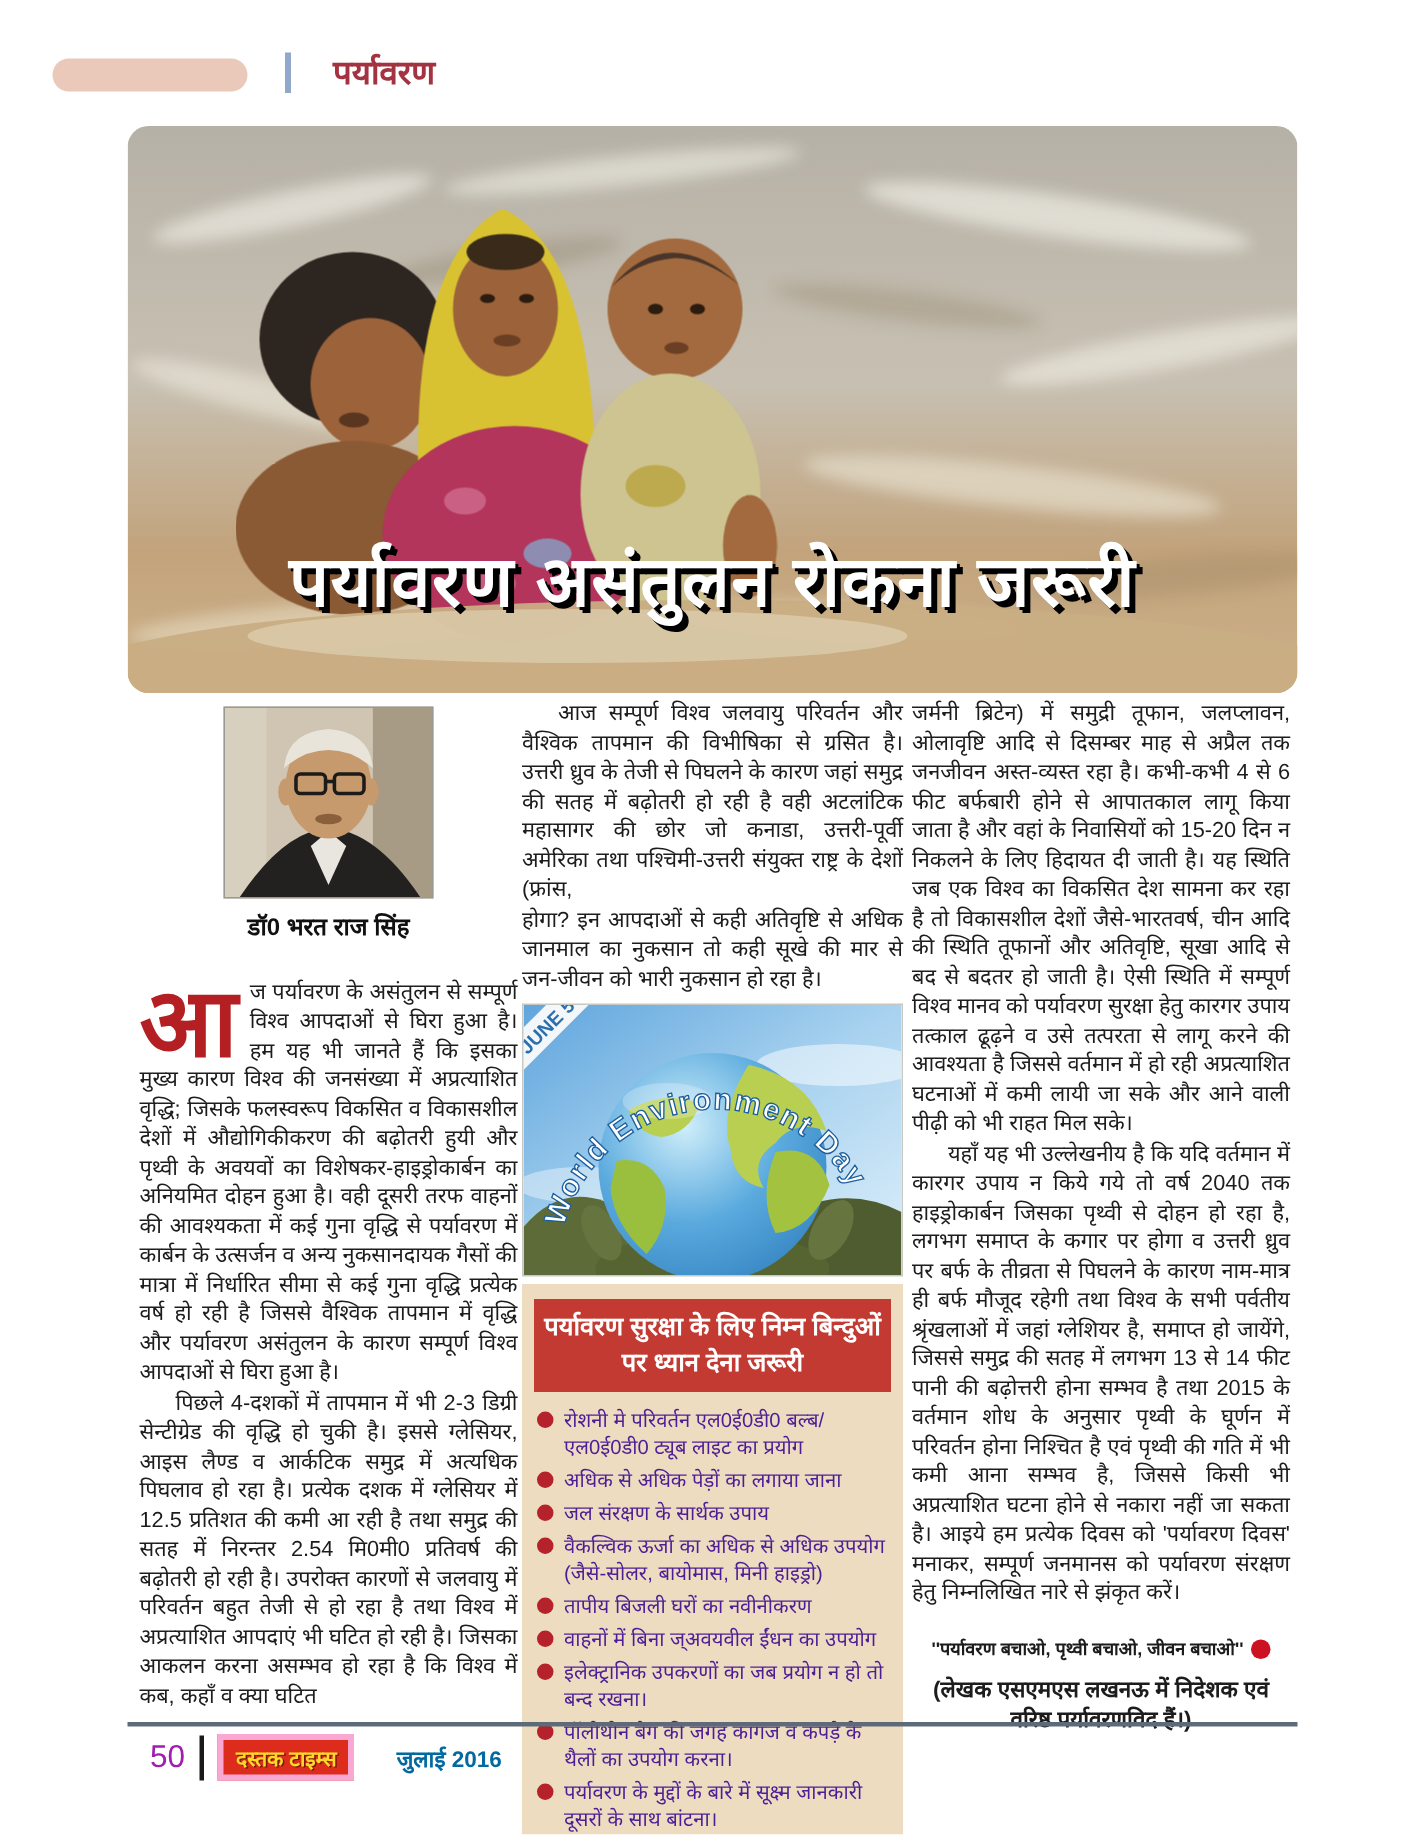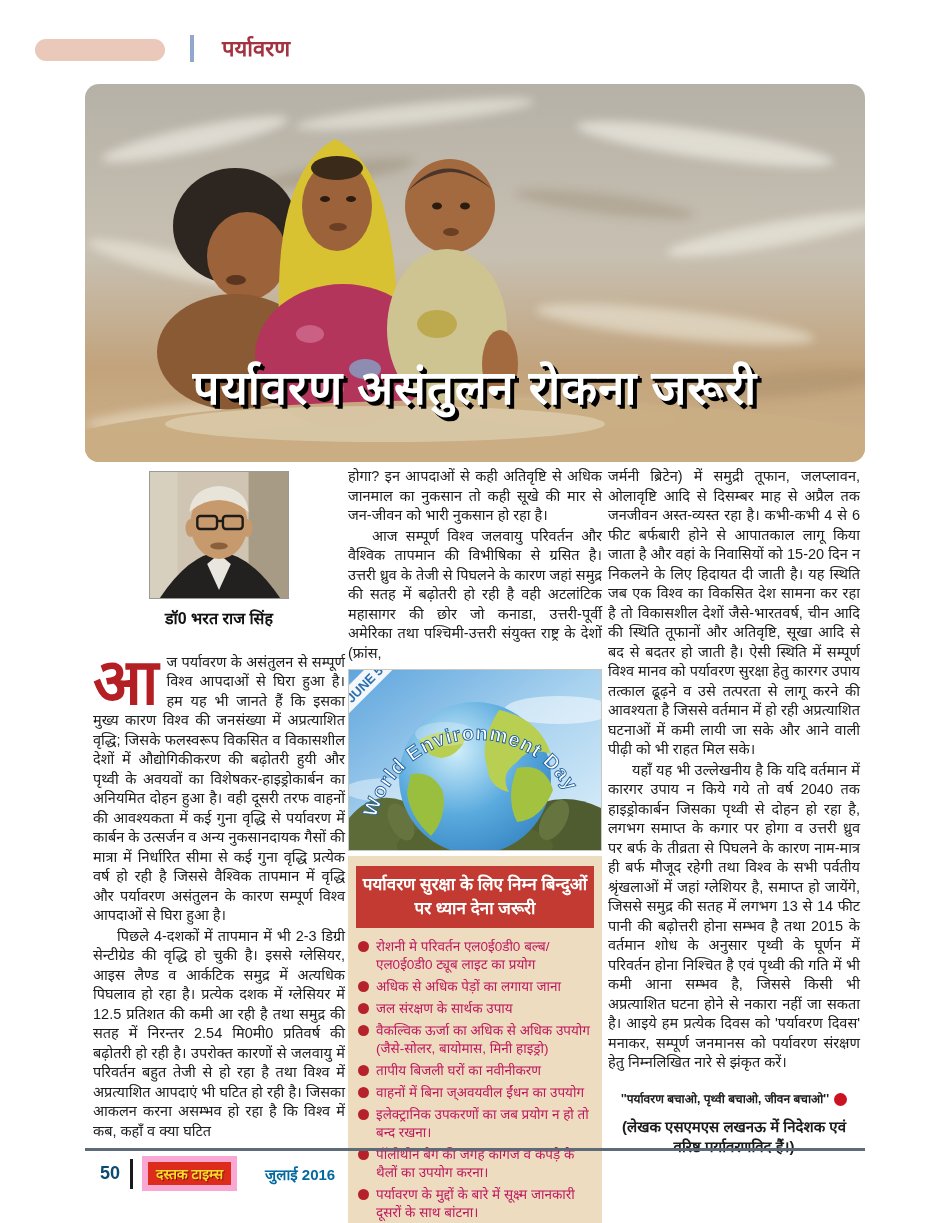--- a/index.html
+++ b/index.html
@@ -40,36 +40,36 @@
   
   .globe { width:254px; height:182px; margin-top:6px; border:1px solid #c8c8c2; overflow:hidden; }
   .globe svg { display:block; width:100%; height:100%; }
 
   
   .tips { width:254px; margin-top:5px; background:#eedcc1; padding:10px 8px 12px 8px; }
   .tips-head { background:#c23a31; color:#ffffff; text-align:center; font-weight:bold;
                font-size:17px; line-height:24px; padding:7px 6px; }
   .tips-list { list-style:none; margin-top:10px; }
   .tips-list li { display:flex; align-items:flex-start; margin:0 0 4px 2px;
-                  font-size:13.5px; line-height:18px; text-align:left; color:#be185d; }
+                  font-size:13.5px; line-height:18px; text-align:left; color:#4c1d95; }
   .tip-dot { flex:0 0 11px; width:11px; height:11px; border-radius:50%;
              background:#b5222b; margin:3px 7px 0 0; }
 
   
   .slogan { font-weight:bold; text-align:center; font-size:12px; margin-top:17px; }
   .slogan-dot { display:inline-block; width:13px; height:13px; border-radius:50%;
                 background:#cc1122; vertical-align:middle; margin-left:5px; }
   .byline { font-weight:bold; text-align:center; font-size:15px; margin-top:8px; }
 
   
   .foot-rule { position:absolute; left:85px; top:1148px; width:780px; height:3px; background:#5d6a77; }
   .footer { position:absolute; left:100px; top:1156px; display:flex; align-items:center; }
-  .foot-num { font-size:18px; font-weight:700; color:#0c4a6e; }
+  .foot-num { font-size:21px; font-weight:400; color:#a21caf; }
   .foot-sep { width:3px; height:30px; background:#1a1a1a; margin:0 9px 0 10px; }
-  .foot-logo { background:#dd2b1c; border:6px solid #f9a8d4; color:#ffd92a; font-weight:bold;
+  .foot-logo { background:#dd2b1c; border:4px solid #f9a8d4; color:#ffd92a; font-weight:bold;
                font-size:14px; padding:2px 8px; text-shadow:1px 1px 0 #7a1408; }
   .foot-date { font-weight:bold; font-size:15px; color:#0369a1; margin-left:28px; }
 </style>
 </head>
 <body>
 
 <div class="page">
 
   <div class="hdr-blob"></div>
   <div class="hdr-bar"></div>
@@ -157,22 +157,22 @@
         <line x1="68" y1="49" x2="74" y2="49" stroke="#1d1b19" stroke-width="2.4"></line>
         <ellipse cx="70" cy="74" rx="9" ry="3.5" fill="#8a5f3c"></ellipse>
       </svg>
     </div>
     <div class="author-name">डॉ0 भरत राज सिंह</div>
     <p class="para"><span class="dropcap">आ</span><span>ज पर्यावरण के असंतुलन से सम्पूर्ण विश्व आपदाओं से घिरा हुआ है। हम यह भी जानते हैं कि इसका मुख्य कारण विश्व की जनसंख्या में अप्रत्याशित वृद्धि; जिसके फलस्वरूप विकसित व विकासशील देशों में औद्योगिकीकरण की बढ़ोतरी हुयी और पृथ्वी के अवयवों का विशेषकर-हाइड्रोकार्बन का अनियमित दोहन हुआ है। वही दूसरी तरफ वाहनों की आवश्यकता में कई गुना वृद्धि से पर्यावरण में कार्बन के उत्सर्जन व अन्य नुकसानदायक गैसों की मात्रा में निर्धारित सीमा से कई गुना वृद्धि प्रत्येक वर्ष हो रही है जिससे वैश्विक तापमान में वृद्धि और पर्यावरण असंतुलन के कारण सम्पूर्ण विश्व आपदाओं से घिरा हुआ है।</span></p>
     <p class="para indent">पिछले 4-दशकों में तापमान में भी 2-3 डिग्री सेन्टीग्रेड की वृद्धि हो चुकी है। इससे ग्लेसियर, आइस लैण्ड व आर्कटिक समुद्र में अत्यधिक पिघलाव हो रहा है। प्रत्येक दशक में ग्लेसियर में 12.5 प्रतिशत की कमी आ रही है तथा समुद्र की सतह में निरन्तर 2.54 मि0मी0 प्रतिवर्ष की बढ़ोतरी हो रही है। उपरोक्त कारणों से जलवायु में परिवर्तन बहुत तेजी से हो रहा है तथा विश्व में अप्रत्याशित आपदाएं भी घटित हो रही है। जिसका आकलन करना असम्भव हो रहा है कि विश्व में कब, कहाँ व क्या घटित</p>
   </div>
 
   <div class="col col2">
+    <p class="para indent">आज सम्पूर्ण विश्व जलवायु परिवर्तन और वैश्विक तापमान की विभीषिका से ग्रसित है। उत्तरी ध्रुव के तेजी से पिघलने के कारण जहां समुद्र की सतह में बढ़ोतरी हो रही है वही अटलांटिक महासागर की छोर जो कनाडा, उत्तरी-पूर्वी अमेरिका तथा पश्चिमी-उत्तरी संयुक्त राष्ट्र के देशों (फ्रांस,</p>
     <p class="para">होगा? इन आपदाओं से कही अतिवृष्टि से अधिक जानमाल का नुकसान तो कही सूखे की मार से जन-जीवन को भारी नुकसान हो रहा है।</p>
-    <p class="para indent">आज सम्पूर्ण विश्व जलवायु परिवर्तन और वैश्विक तापमान की विभीषिका से ग्रसित है। उत्तरी ध्रुव के तेजी से पिघलने के कारण जहां समुद्र की सतह में बढ़ोतरी हो रही है वही अटलांटिक महासागर की छोर जो कनाडा, उत्तरी-पूर्वी अमेरिका तथा पश्चिमी-उत्तरी संयुक्त राष्ट्र के देशों (फ्रांस,</p>
 
     <div class="globe">
       <svg viewBox="0 0 252 180">
         <defs>
           <linearGradient id="sky" x1="0" y1="0" x2="1" y2="1">
             <stop offset="0" stop-color="#5fa5dd"></stop>
             <stop offset="0.5" stop-color="#a8d2ef"></stop>
             <stop offset="1" stop-color="#dff0fa"></stop>
           </linearGradient>
           <radialGradient id="sea" cx="0.38" cy="0.32" r="0.85">

